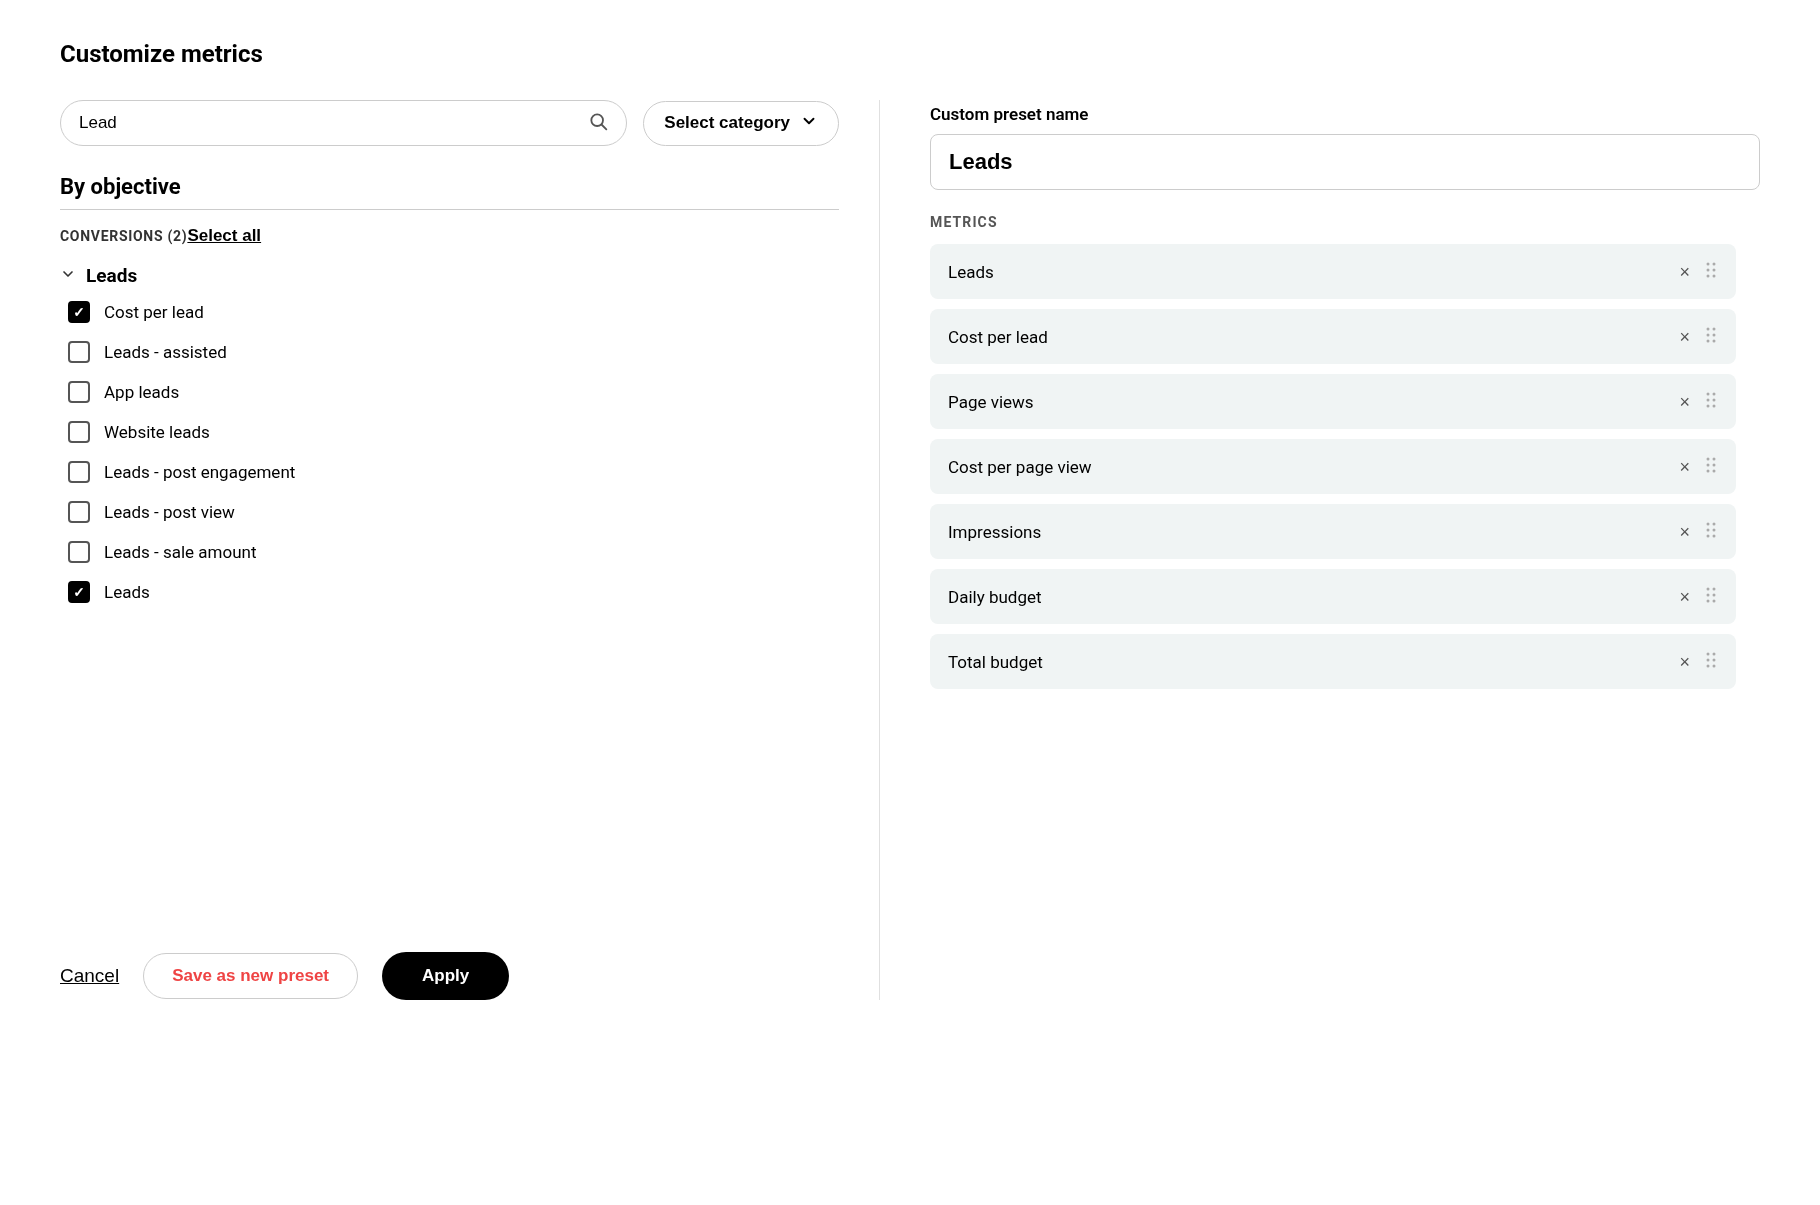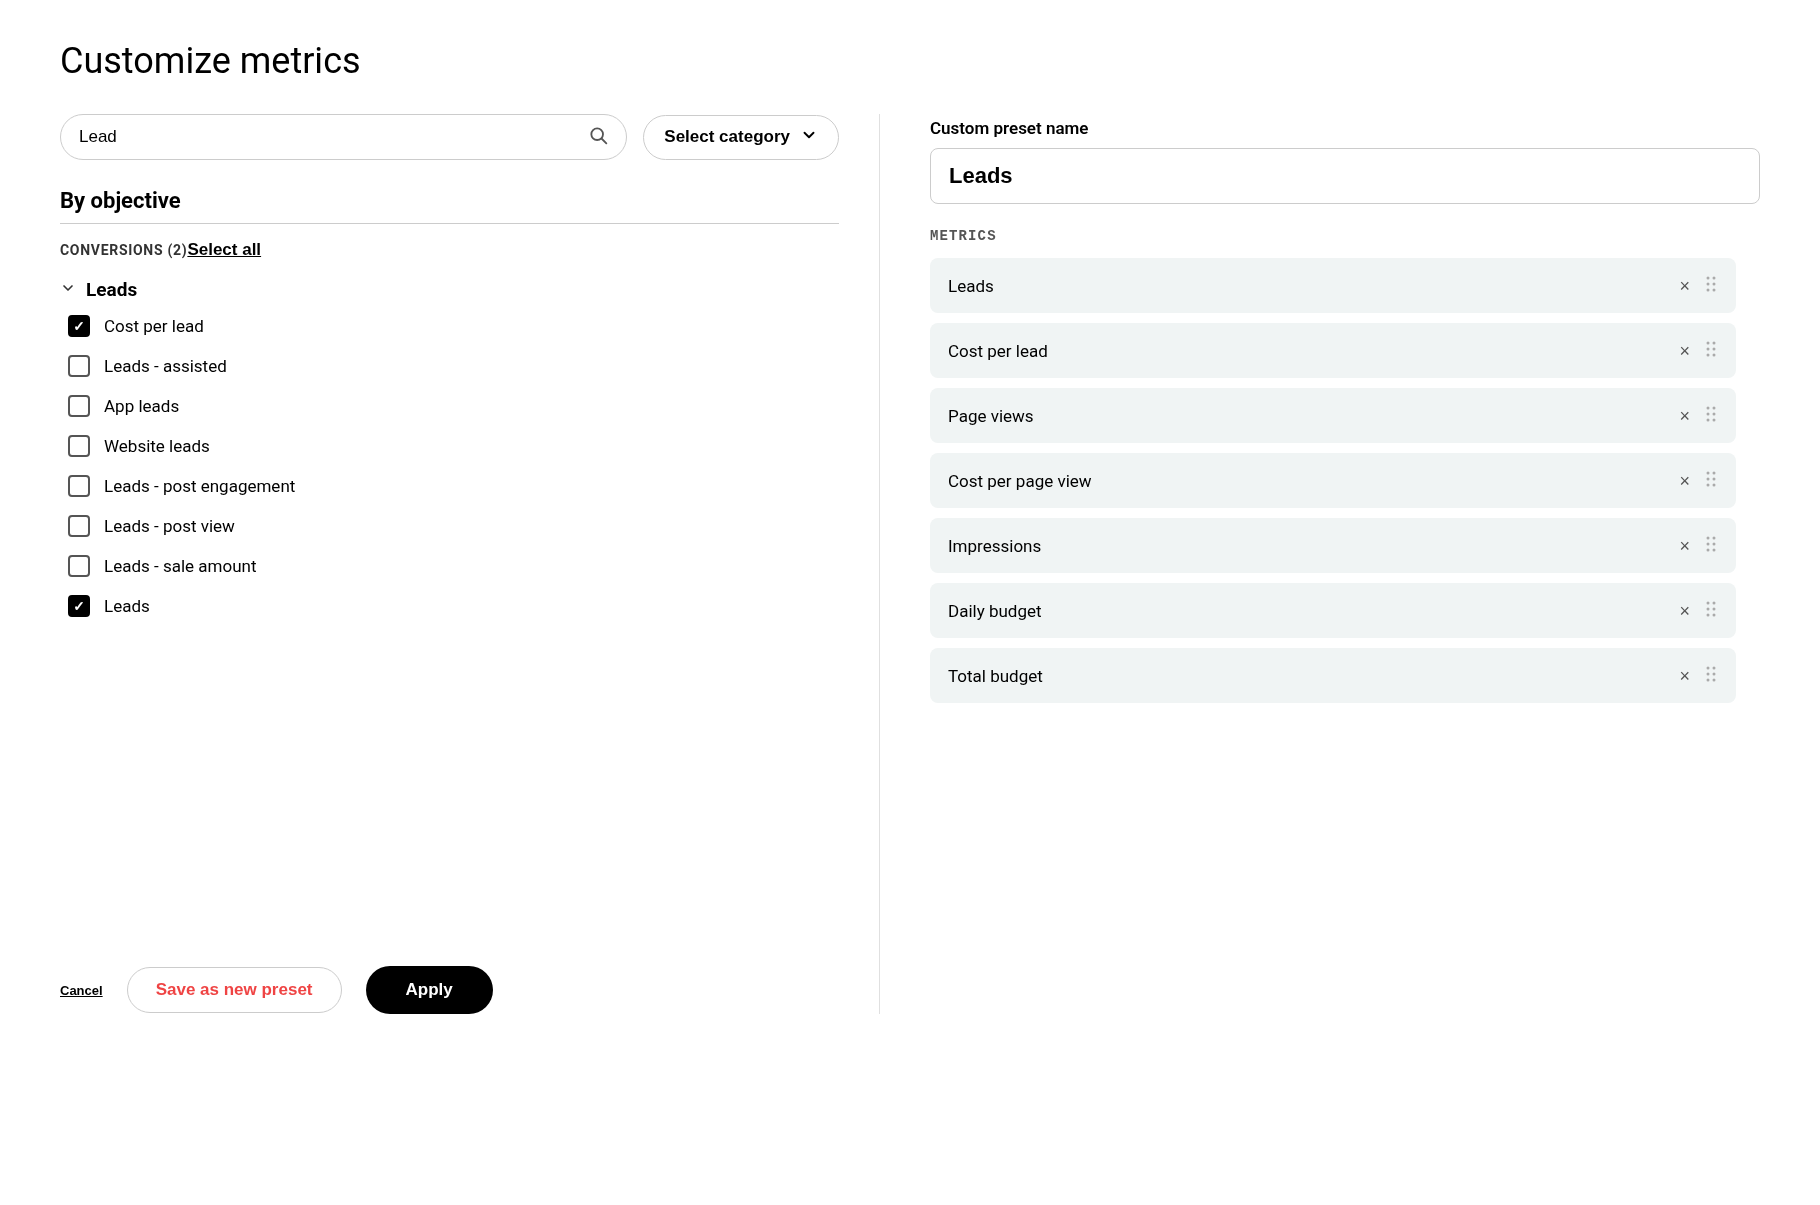--- a/index.html
+++ b/index.html
@@ -6,22 +6,22 @@
     body {
       font-family: -apple-system, BlinkMacSystemFont, 'Segoe UI', Roboto, sans-serif;
       background: #fff;
       color: #000;
       width: 1820px;
       min-height: 1205px;
       padding: 40px 60px;
     }
 
     .page-title {
-      font-size: 36px;
-      font-weight: 400;
+      font-size: 24px;
+      font-weight: 700;
       margin-bottom: 32px;
       color: #000;
     }
 
     .main-layout {
       display: flex;
       gap: 0;
       align-items: flex-start;
     }
 
@@ -209,21 +209,20 @@
       margin-bottom: 24px;
     }
 
     .metrics-label {
       font-size: 14px;
       font-weight: 700;
       letter-spacing: 0.08em;
       text-transform: uppercase;
       color: #555;
       margin-bottom: 14px;
-      font-family: Liberation Mono, monospace;
     }
 
     .metrics-list-wrapper {
       position: relative;
       max-height: 580px;
       overflow-y: auto;
       overflow-x: hidden;
       padding-right: 24px;
     }
 
@@ -279,22 +278,22 @@
     
     .footer-row {
       display: flex;
       align-items: center;
       gap: 24px;
       margin-top: auto;
       padding-top: 40px;
     }
 
     .cancel-btn {
-      font-size: 13px;
-      font-weight: 700;
+      font-size: 19px;
+      font-weight: 400;
       text-decoration: underline;
       background: none;
       border: none;
       cursor: pointer;
       color: #000;
     }
 
     .save-preset-btn {
       font-size: 17px;
       font-weight: 600;

